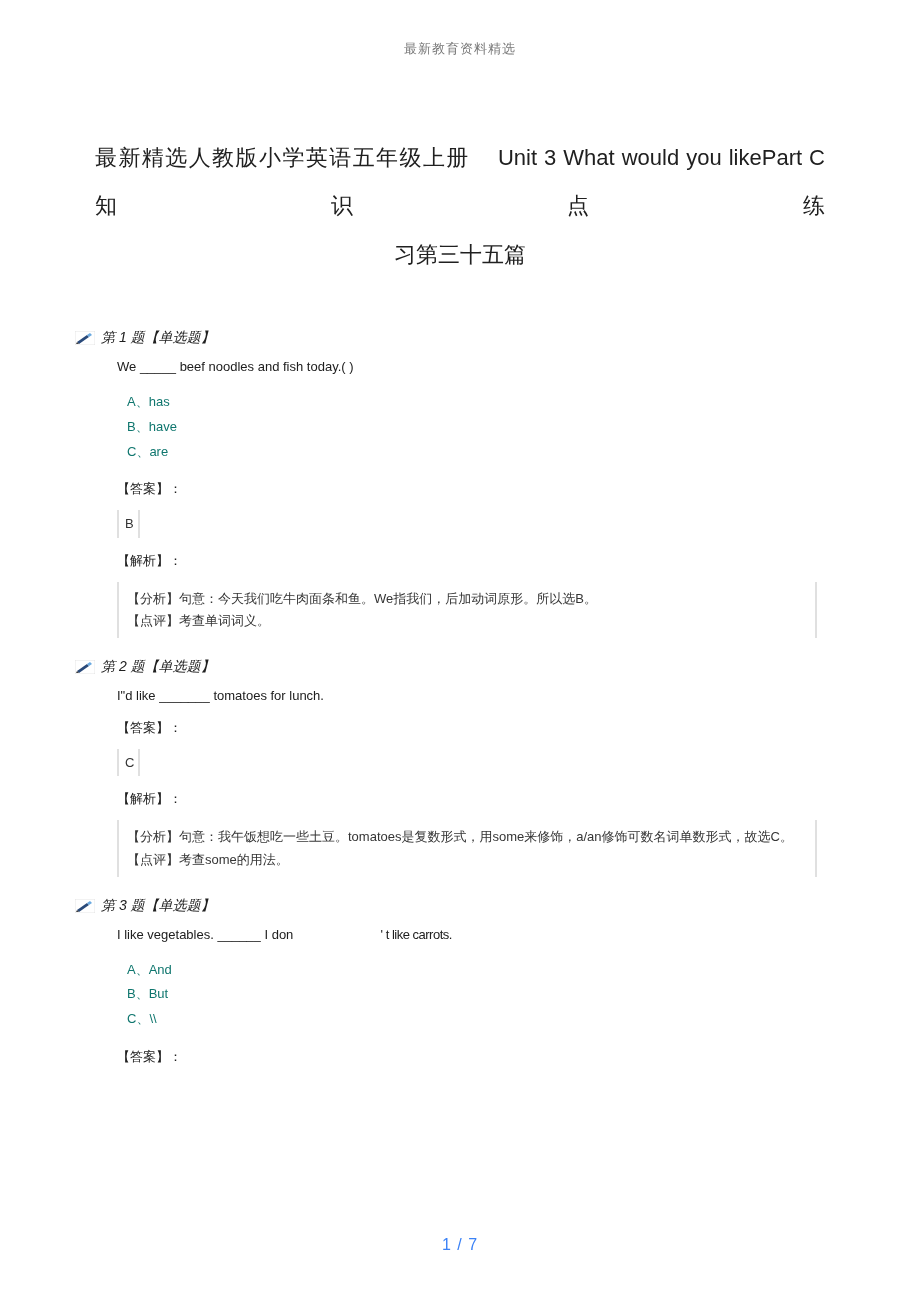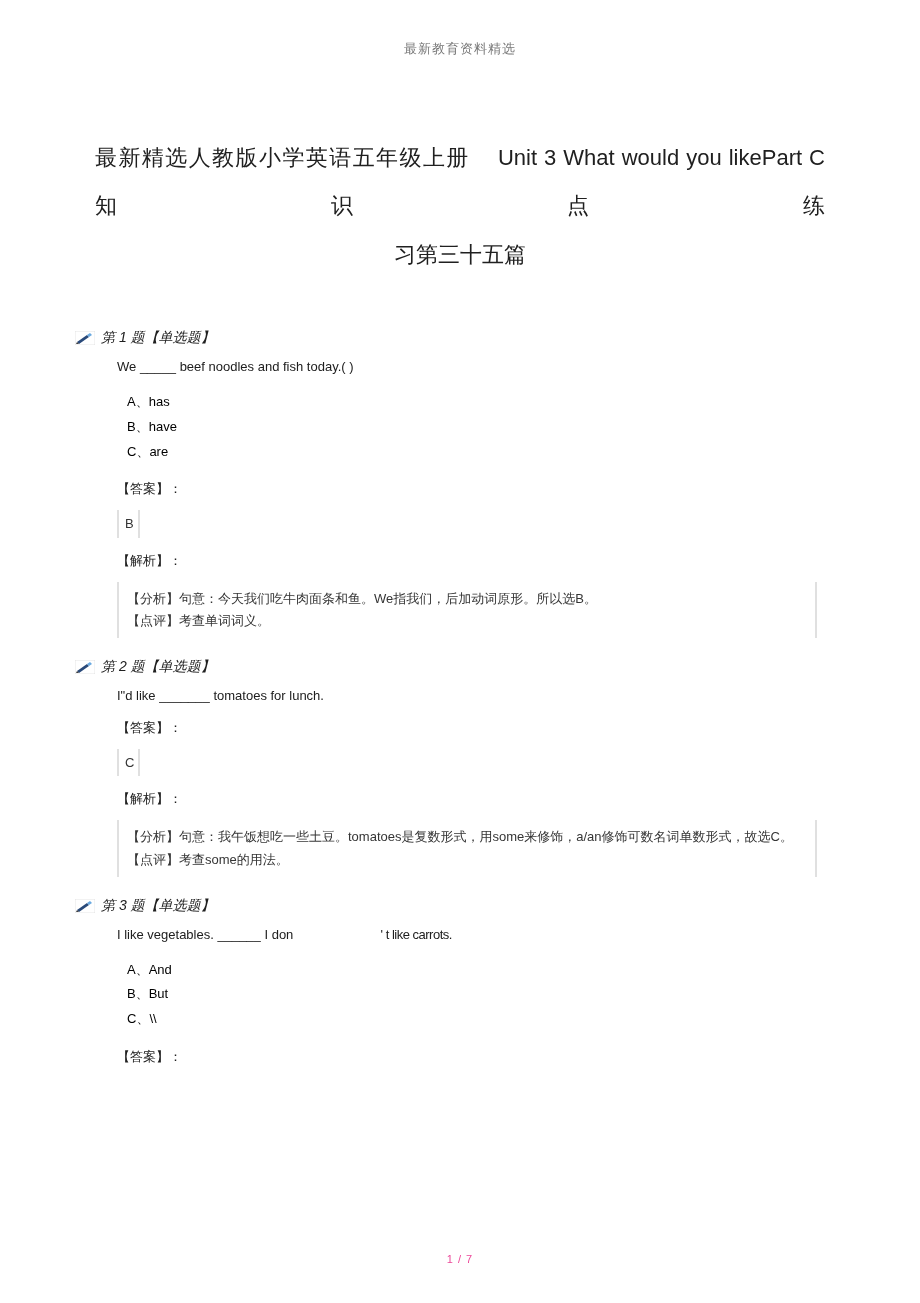--- a/index.html
+++ b/index.html
@@ -64,21 +64,21 @@
     margin-bottom: 16px;
     color: #202020;
   }
   .options {
     margin-left: 52px;
     margin-bottom: 16px;
   }
   .opt {
     font-size: 13px;
     line-height: 1.9;
-    color: #000000;
+    color: #0f766e;
   }
   .label {
     font-size: 13px;
     margin-left: 42px;
     margin-bottom: 12px;
     color: #202020;
   }
   .answer-box {
     margin-left: 42px;
     margin-bottom: 14px;
@@ -105,26 +105,26 @@
     font-size: 13px;
     color: #353535;
     width: calc(100% - 70px);
     box-sizing: border-box;
     line-height: 1.7;
     margin-bottom: 20px;
   }
   .analysis-line { display: block; }
   .page-num {
     position: absolute;
-    bottom: 38px;
+    bottom: 49px;
     width: 100%;
     left: 0;
     text-align: center;
-    font-size: 11px;
-    color: #ec4899;
+    font-size: 16px;
+    color: #3b82f6;
     letter-spacing: 1px;
   }
   .stem-apos { letter-spacing: -0.5px; }
 </style>
 </head>
 <body>
 
 <div class="page">
 
   <div class="header-line">最新教育资料精选</div>

